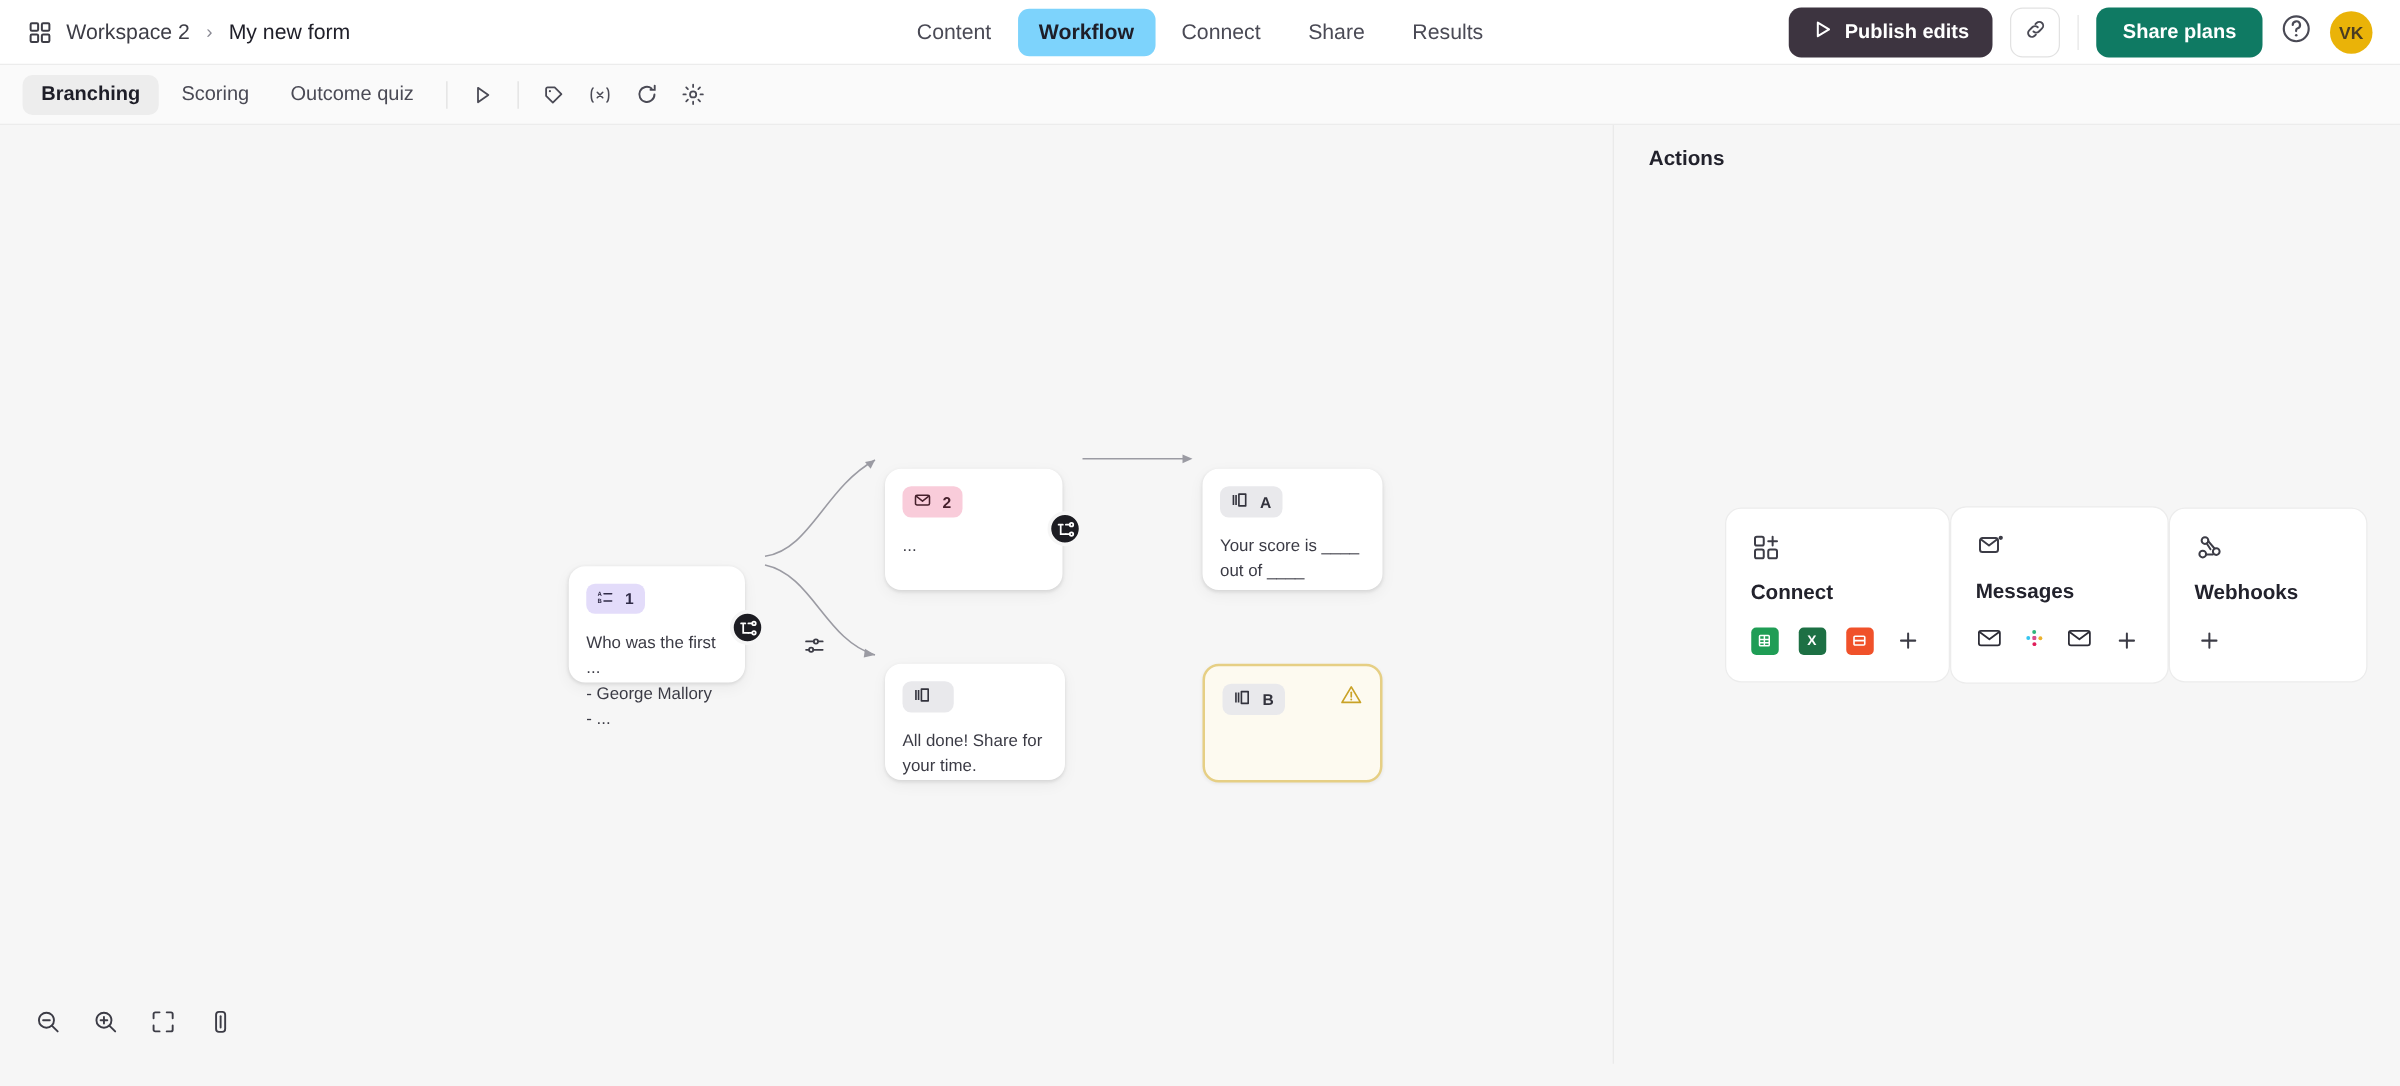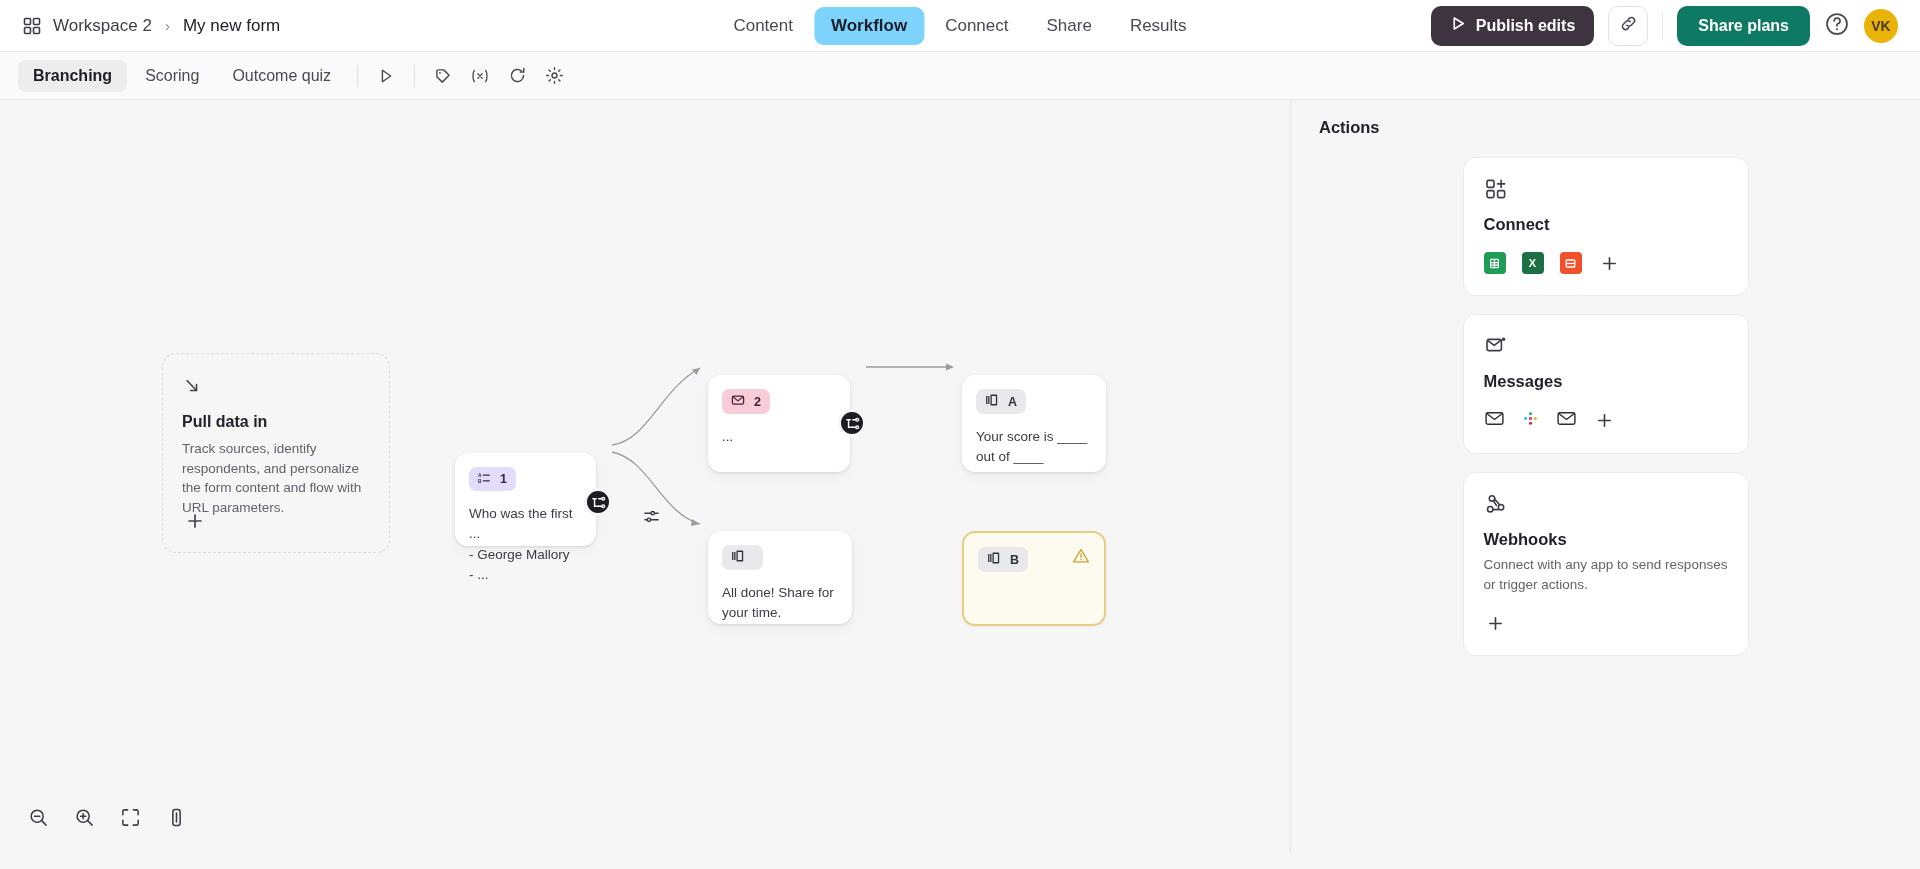--- a/index.html
+++ b/index.html
@@ -168,21 +168,21 @@
     width: 32px; height: 32px; display: flex;
     align-items: center; justify-content: center;
     color: #3c3c46; cursor: pointer;
   }
 
   
   .actions {
     width: 630px; background: #f6f6f6;
     border-left: 1px solid #e6e6e6;
     padding: 18px 26px 0 26px;
-    display: flex; flex-direction: column;
+    display: flex; flex-direction: row;
   }
   .actions-title { font-size: 16.5px; font-weight: 700; color: #22222c; margin-bottom: 20px; padding-left: 2px;}
   .act-card {
     width: 286px; align-self: center;
     background: #ffffff; border: 1px solid #ececec;
     border-radius: 13px; padding: 19px 20px 20px 20px;
     margin-bottom: 18px;
   }
   .act-ico { color: #3c3c46; margin-bottom: 10px; display: block; }
   .act-name { font-size: 16.5px; font-weight: 600; color: #22222c; }
@@ -321,35 +321,20 @@
       <path d="M612 345 C 648 340, 660 290, 700 268" fill="none" stroke="#9b9ba3" stroke-width="1.3"></path>
       <polygon points="700,268 692,269.5 696.5,275" fill="#9b9ba3"></polygon>
 
       <path d="M612 352 C 650 360, 660 412, 700 424" fill="none" stroke="#9b9ba3" stroke-width="1.3"></path>
       <polygon points="700,424 692,419 691,426" fill="#9b9ba3"></polygon>
 
       <line x1="866" y1="267" x2="952" y2="267" stroke="#9b9ba3" stroke-width="1.3"></line>
       <polygon points="954,267 946,263.5 946,270.5" fill="#9b9ba3"></polygon>
     </svg>
 
-    <div class="pull-card">
-      <span class="pull-ico">
-        <svg width="20" height="20" viewBox="0 0 20 20" fill="none" stroke="currentColor" stroke-width="1.6" stroke-linecap="round" stroke-linejoin="round">
-          <path d="M5 4.5 L14.5 14.5"></path>
-          <path d="M14.5 8.6v5.9H8.6"></path>
-        </svg>
-      </span>
-      <div class="pull-title">Pull data in</div>
-      <div class="pull-desc">Track sources, identify respondents, and personalize the form content and flow with URL parameters.</div>
-      <div class="pull-add">
-        <svg width="20" height="20" viewBox="0 0 20 20" fill="none" stroke="currentColor" stroke-width="1.7" stroke-linecap="round">
-          <path d="M10 4v12M4 10h12"></path>
-        </svg>
-      </div>
-    </div>
 
     <div class="node" style="left:455px; top:353px; width:141px; height:93px;">
       <span class="badge purple">
         <span>
           <svg width="13" height="13" viewBox="0 0 14 14" fill="none" stroke="currentColor" stroke-width="1.3" stroke-linecap="round">
             <text x="0" y="6" font-size="5.2" fill="currentColor" stroke="none" font-family="Liberation Sans, sans-serif" font-weight="700">A</text>
             <path d="M5.6 4.4h6.6"></path>
             <text x="0" y="12.4" font-size="5.2" fill="currentColor" stroke="none" font-family="Liberation Sans, sans-serif" font-weight="700">B</text>
             <path d="M5.6 10.6h6.6"></path>
           </svg>
@@ -564,21 +549,20 @@
         <svg width="24" height="24" viewBox="0 0 24 24" fill="none" stroke="currentColor" stroke-width="1.6" stroke-linecap="round">
           <circle cx="8" cy="6.4" r="2.7"></circle>
           <circle cx="6.2" cy="17.2" r="2.7"></circle>
           <circle cx="17" cy="15.2" r="2.7"></circle>
           <path d="M9.4 8.8 12.4 13.4"></path>
           <path d="M8.9 17.6h5.4"></path>
           <path d="M10.6 6.9 15.6 12.8"></path>
         </svg>
       </span>
       <div class="act-name">Webhooks</div>
-      <div class="act-desc">Connect with any app to send responses or trigger actions.</div>
       <div class="act-row">
         <div class="plus-btn">
           <svg width="19" height="19" viewBox="0 0 20 20" fill="none" stroke="currentColor" stroke-width="1.7" stroke-linecap="round">
             <path d="M10 4v12M4 10h12"></path>
           </svg>
         </div>
       </div>
     </div>
   </div>
 </div>

